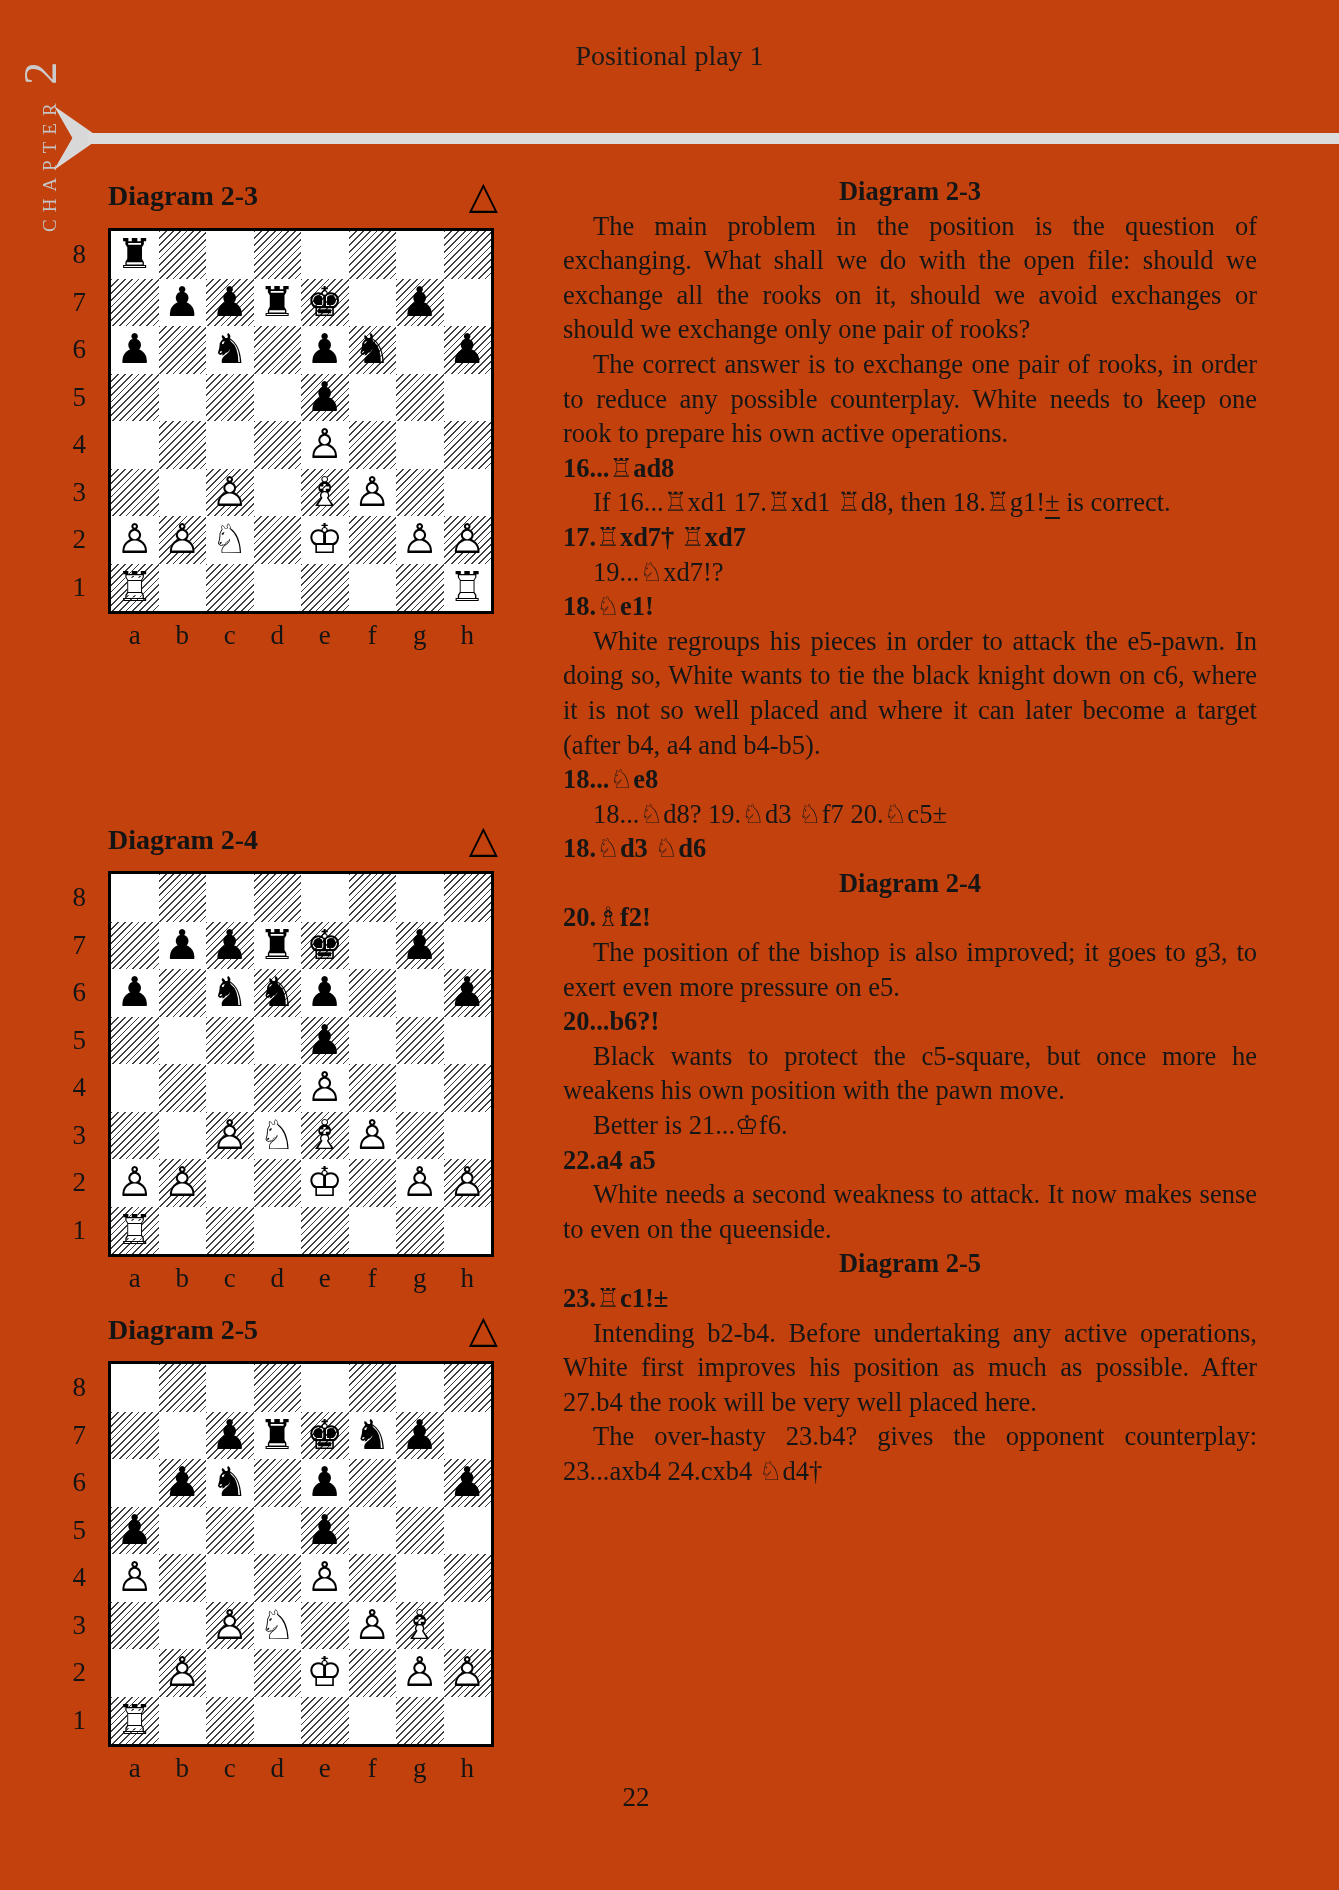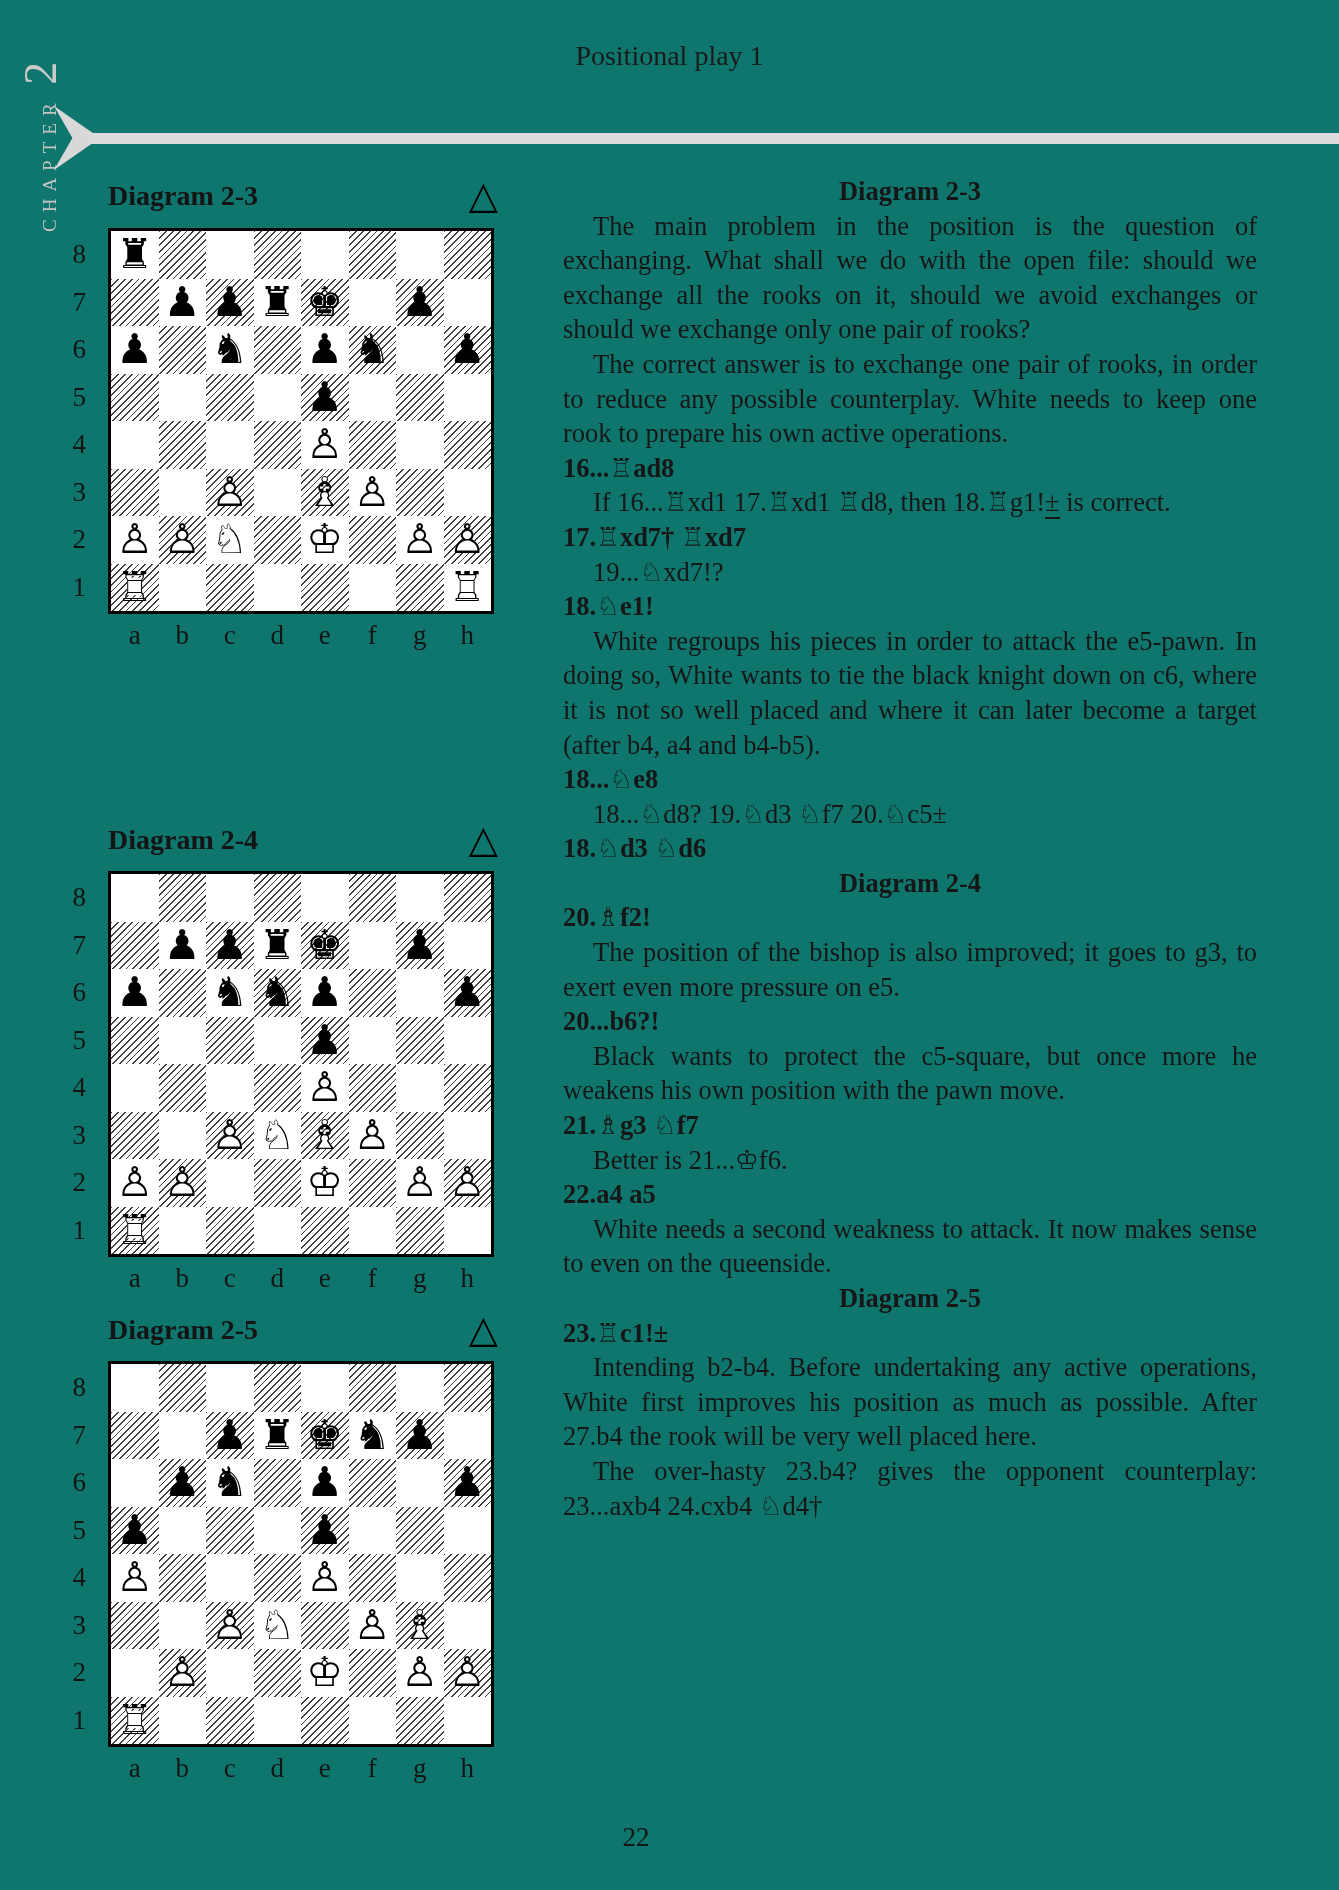--- a/index.html
+++ b/index.html
@@ -1,16 +1,16 @@
 <!DOCTYPE html>
 <html><head>
 <meta charset="utf-8">
 <style>
   html,body{margin:0;padding:0;background:#ffffff;}
-  .page{position:relative;width:1339px;height:1890px;background:#0f766e;overflow:hidden;
+  .page{position:relative;width:1339px;height:1890px;background:#c2410c;overflow:hidden;
         color:#141414;font-family:"Liberation Serif","DejaVu Sans",serif;}
 
   
   .header{position:absolute;top:40px;left:0;width:100%;text-align:center;
           font-size:28px;color:#1a1a1a;}
 
   
   .chapter{position:absolute;left:14px;top:232px;transform:rotate(-90deg);
            transform-origin:0 0;white-space:nowrap;color:#c5c5c5;
            font-size:19px;letter-spacing:7px;}
@@ -46,21 +46,21 @@
   
   .article{position:absolute;left:563px;top:174px;width:694px;
            font-size:26.5px;line-height:34.6px;color:#161616;}
   .article p{margin:0;}
   .article .heading{text-align:center;font-weight:bold;}
   .article .move{font-weight:bold;}
   .article .para{text-align:justify;text-indent:30px;font-family:Liberation Serif, serif;}
   .article .variation{text-indent:30px;}
   .pluseq{border-bottom:2px solid currentColor;line-height:1;}
 
-  .pageno{position:absolute;top:1782px;left:596px;width:80px;text-align:center;font-size:27px;margin-top:40px;}
+  .pageno{position:absolute;top:1782px;left:596px;width:80px;text-align:center;font-size:27px;}
 </style>
 </head>
 <body>
 
 <div class="page">
 
   <div class="header">Positional play 1</div>
 
   <div class="chapter"><span>CHAPTER</span>&nbsp;<span class="num">2</span></div>
   <div class="chev"></div>
@@ -480,21 +480,20 @@
       <p class="move">18.♘e1!</p>
       <p class="para">White regroups his pieces in order to attack the e5-pawn. In doing so, White wants to tie the black knight down on c6, where it is not so well placed and where it can later become a target (after b4, a4 and b4-b5).</p>
       <p class="move">18...♘e8</p>
       <p class="variation">18...♘d8? 19.♘d3 ♘f7 20.♘c5±</p>
       <p class="move">18.♘d3 ♘d6</p>
       <p class="heading">Diagram 2-4</p>
       <p class="move">20.♗f2!</p>
       <p class="para">The position of the bishop is also improved; it goes to g3, to exert even more pressure on e5.</p>
       <p class="move">20...b6?!</p>
       <p class="para">Black wants to protect the c5-square, but once more he weakens his own position with the pawn move.</p>
-      <p class="move">21.♗g3 ♘f7</p>
       <p class="variation">Better is 21...♔f6.</p>
       <p class="move">22.a4 a5</p>
       <p class="para">White needs a second weakness to attack. It now makes sense to even on the queenside.</p>
       <p class="heading">Diagram 2-5</p>
       <p class="move">23.♖c1!±</p>
       <p class="para">Intending b2-b4. Before undertaking any active operations, White first improves his position as much as possible. After 27.b4 the rook will be very well placed here.</p>
       <p class="para">The over-hasty 23.b4? gives the opponent counterplay: 23...axb4 24.cxb4 ♘d4†</p>
     </div>
 
   <div class="pageno">22</div>

